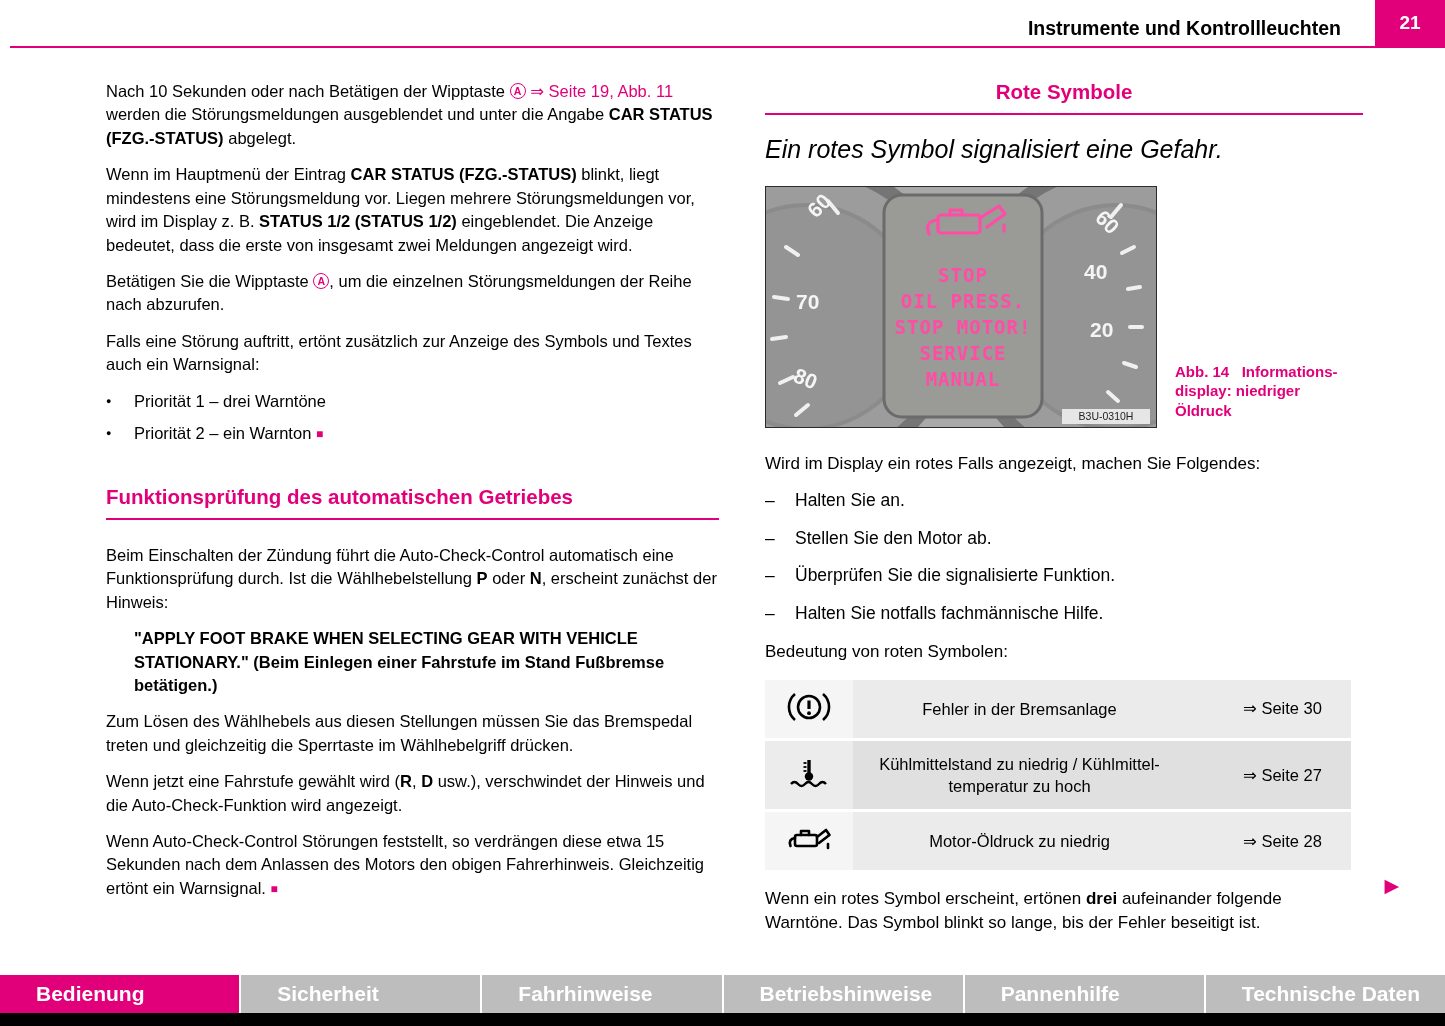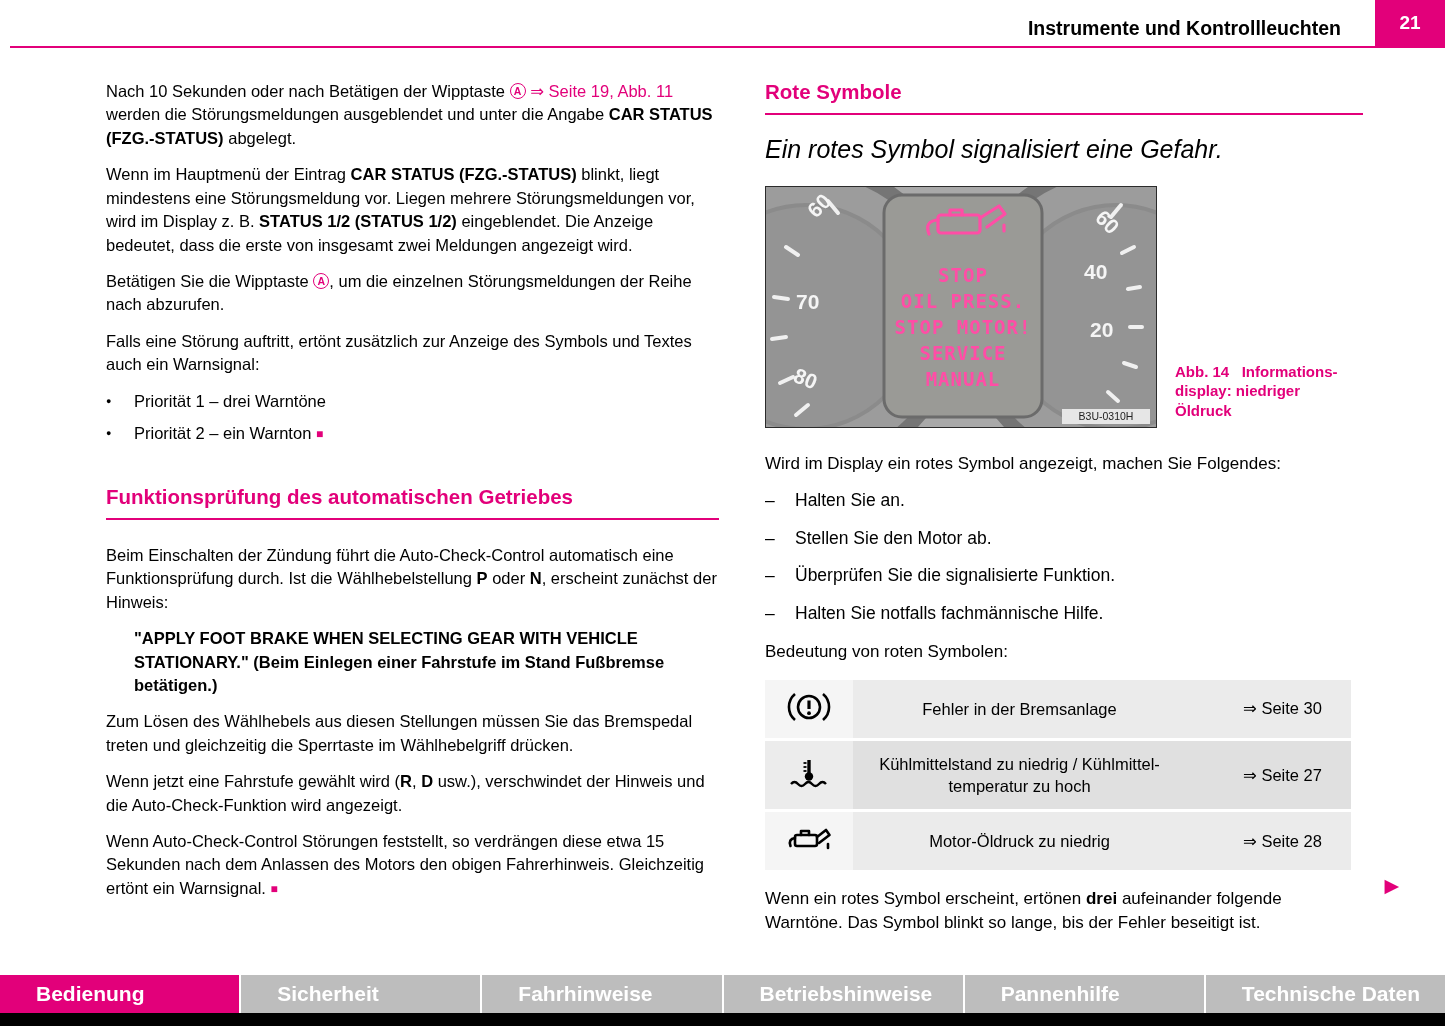--- a/index.html
+++ b/index.html
@@ -27,21 +27,21 @@
   .circA { display:inline-block; width:16px; height:16px; border:1.6px solid var(--accent,#E2007A);
       border-radius:50%; color:var(--accent,#E2007A); font-size:10.5px; font-weight:bold;
       line-height:14px; text-align:center; vertical-align:2px; }
 
   .bullet-list { margin:2px 0 10px; }
   .bullet-item { display:flex; font-size:16.5px; line-height:1.4; margin-bottom:9px; }
   .bullet-item .dot { width:28px; font-size:9px; line-height:23px; color:#000; flex:0 0 28px; }
 
   h2.section-heading { color:var(--accent,#E2007A); font-size:20.5px; font-weight:bold;
       border-bottom:2px solid var(--accent,#E2007A); padding-bottom:9px; margin:40px 0 24px; }
-  .col-right h2.section-heading { margin-top:0; margin-bottom:14px; }
+  .col-right h2.section-heading { margin-top:0; margin-bottom:14px;text-align:center; }
 
   .quote { font-weight:bold; font-size:16.5px; line-height:1.42; margin:0 0 13px 28px; }
 
   .subtitle { font-style:italic; font-size:25px; margin:20px 0 4px; }
 
   
   .figure { display:flex; align-items:flex-end; gap:18px; margin:22px 0 24px; }
   .cluster-wrap { width:392px; height:242px; border:1px solid #2b2b2b; background:#a9a9a9; flex:0 0 392px; }
   .cluster-wrap svg { display:block; }
   .fig-caption { color:var(--accent,#E2007A); font-weight:bold; font-size:15px; line-height:1.3;
@@ -174,21 +174,21 @@
 
           <g>
             <rect x="296" y="222" width="88" height="15" fill="#e6e6e6"></rect>
             <text x="340" y="233" font-size="10.5" fill="#222" text-anchor="middle" font-family="Liberation Sans, sans-serif">B3U-0310H</text>
           </g>
         </svg>
       </div>
       <figcaption class="fig-caption">Abb. 14&nbsp;&nbsp; Informations-<br>display: niedriger<br>Öldruck</figcaption>
     </figure>
 
-    <p class="body">Wird im Display ein rotes Symbol angezeigt, machen Sie Folgendes:</p>
+    <p class="body">Wird im Display ein rotes Falls angezeigt, machen Sie Folgendes:</p>
 
     <div class="dash-list">
       <div class="dash-item">
         <span class="dash">–</span>
         <span>Halten Sie an.</span>
       </div>
       <div class="dash-item">
         <span class="dash">–</span>
         <span>Stellen Sie den Motor ab.</span>
       </div>

